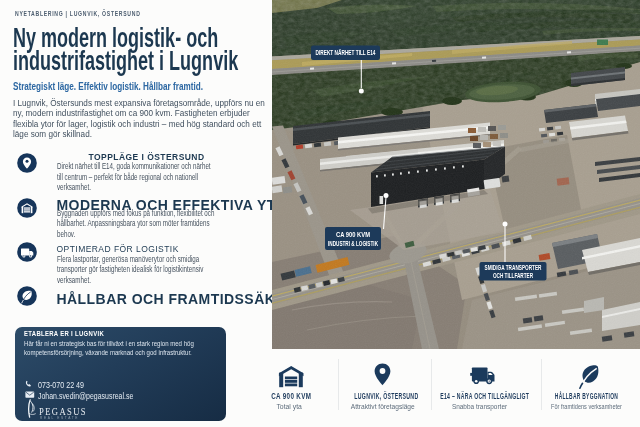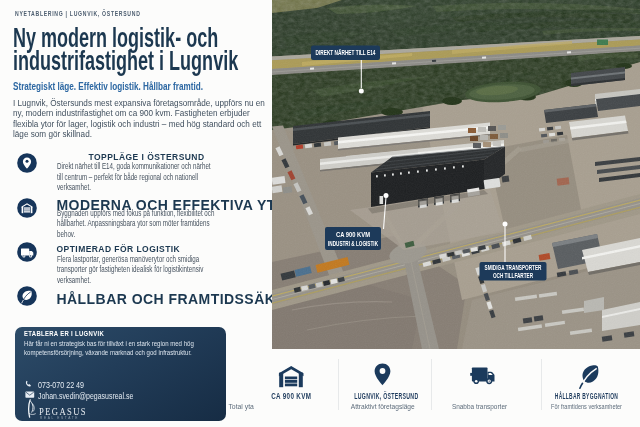--- a/index.html
+++ b/index.html
@@ -68,21 +68,21 @@
     <rect x="4" y="6.6" width="8.2" height="7" rx="0.5" fill="#fff"></rect>
     <path d="M12.2,8.9 h2.1 c0.3,0 0.5,0.1 0.7,0.3 l1,1.1 c0.2,0.2 0.3,0.4 0.3,0.7 v2.6 h-4.1 z" fill="#fff"></path>
     <circle cx="6.9" cy="13.9" r="1.5" fill="#fff"></circle>
     <circle cx="6.9" cy="13.9" r="0.7" fill="#16355a"></circle>
     <circle cx="13.6" cy="13.9" r="1.5" fill="#fff"></circle>
     <circle cx="13.6" cy="13.9" r="0.7" fill="#16355a"></circle>
   </g>
 </svg>
 
 <div class="abs" style="left:56.5px;top:243.8px;">
-  <span class="cx" style="transform:scaleX(1.0);font-size:8.5px;font-weight:bold;letter-spacing:0.45px;color:#1c3850;">OPTIMERAD FÖR LOGISTIK</span>
+  <span class="cx" style="transform:scaleX(1.0);font-size:8.5px;font-weight:normal;letter-spacing:0.45px;color:#1c3850;">OPTIMERAD FÖR LOGISTIK</span>
 </div>
 
 <div class="abs" style="left:56.5px;top:254.8px;line-height:10.65px;">
   <span class="cx" style="transform:scaleX(0.76);font-size:8.2px;color:#46525f;">Flera lastportar, generösa manöverytor och smidiga<br>transporter gör fastigheten idealisk för logistikintensiv<br>verksamhet.</span>
 </div>
 
 <svg class="abs" style="left:17px;top:286px;" width="20" height="20" viewBox="0 0 20 20">
   <circle cx="10" cy="10" r="9.8" fill="#16355a"></circle>
   <path d="M14.4,5.2 c0.9,3 0.2,6.4 -2.9,8.1 -2.7,1.5 -5.4,0.3 -5.9,-2.3 -0.5,-2.7 1.5,-5.2 4.6,-5.9 1.8,-0.4 3.4,-0.3 4.2,0.1 z" fill="#fff"></path>
   <path d="M5.4,15.9 C6.9,11.9 10.1,8.1 13.8,5.8" stroke="#16355a" stroke-width="0.8" fill="none"></path>
@@ -504,21 +504,21 @@
     <rect x="6.9" y="11.5" width="12.3" height="2.8"></rect>
     <rect x="6.9" y="15" width="12.3" height="2.8"></rect>
     <rect x="6.9" y="18.5" width="12.3" height="2.8"></rect>
   </g>
 </svg>
 
 <div class="abs" style="left:241.5px;top:391.3px;width:100px;text-align:center;">
   <span class="cx" style="transform:scaleX(0.71);transform-origin:50% 0;font-size:8.8px;font-weight:bold;letter-spacing:0.5px;color:#1d3a5c;">CA 900 KVM</span>
 </div>
 
-<div class="abs" style="left:227px;top:401.6px;width:100px;">
+<div class="abs" style="left:239px;top:401.6px;width:100px;text-align:center;">
   <span class="cx" style="transform:scaleX(0.9);transform-origin:50% 0;font-size:7.6px;color:#5d6c7b;">Total yta</span>
 </div>
 
 <svg class="abs" style="left:374px;top:363px;" width="17" height="23" viewBox="0 0 17 23">
   <path d="M8.5,0.6 c-4.4,0 -7.9,3.4 -7.9,7.7 0,5.7 7.9,13.9 7.9,13.9 s7.9,-8.2 7.9,-13.9 c0,-4.3 -3.5,-7.7 -7.9,-7.7 z" fill="#1b3a5c"></path>
   <circle cx="8.5" cy="8" r="2.9" fill="#fbfbfa"></circle>
 </svg>
 
 <div class="abs" style="left:332.4px;top:391.3px;width:100px;text-align:center;">
   <span class="cx" style="transform:scaleX(0.59);transform-origin:50% 0;font-size:8.8px;font-weight:bold;letter-spacing:0.5px;color:#1d3a5c;">LUGNVIK, ÖSTERSUND</span>
@@ -535,20 +535,23 @@
     <path d="M17.5,5.7 h3.5 c0.5,0 1,0.2 1.3,0.6 l1.7,1.9 c0.3,0.4 0.5,0.8 0.5,1.3 v6.1 h-7 z"></path>
   </g>
   <path d="M18.6,7 h2.3 l1.8,2.1 h-4.1 z" fill="#fbfbfa"></path>
   <circle cx="6.2" cy="15.3" r="2.8" fill="#1b3a5c"></circle>
   <circle cx="6.2" cy="15.3" r="1.3" fill="#fbfbfa"></circle>
   <circle cx="19.2" cy="15.1" r="3.1" fill="#1b3a5c"></circle>
   <circle cx="19.2" cy="15.1" r="1.6" fill="#fbfbfa"></circle>
   <circle cx="19.2" cy="15.1" r="0.7" fill="#1b3a5c"></circle>
 </svg>
 
+<div class="abs" style="left:408px;top:391.3px;width:150px;text-align:center;">
+  <span class="cx" style="transform:scaleX(0.58);transform-origin:50% 0;font-size:8.8px;font-weight:bold;letter-spacing:0.5px;color:#1d3a5c;">E14 – NÄRA OCH TILLGÄNGLIGT</span>
+</div>
 
 <div class="abs" style="left:404.5px;top:401.6px;width:150px;text-align:center;">
   <span class="cx" style="transform:scaleX(0.85);transform-origin:50% 0;font-size:7.6px;color:#5d6c7b;">Snabba transporter</span>
 </div>
 
 <svg class="abs" style="left:578px;top:364px;" width="22" height="25" viewBox="0 0 22 25">
   <path d="M19.8,2.6 c1.4,5.3 0.6,11.9 -4.9,14.9 -5,2.7 -9.6,0.5 -10.3,-4.6 -0.8,-5.6 3.4,-10.3 9.5,-11.5 2.5,-0.5 4.6,-0.2 5.7,1.2 z" fill="#1b3a5c"></path>
   <path d="M3.3,22.2 C6,15.5 11.5,9 18.7,4.4" stroke="#fbfbfa" stroke-width="1.5" fill="none"></path>
   <path d="M1.9,24.2 C2.5,22.7 3.4,21 4.5,19.3" stroke="#1b3a5c" stroke-width="1.6" fill="none" stroke-linecap="round"></path>
 </svg>

